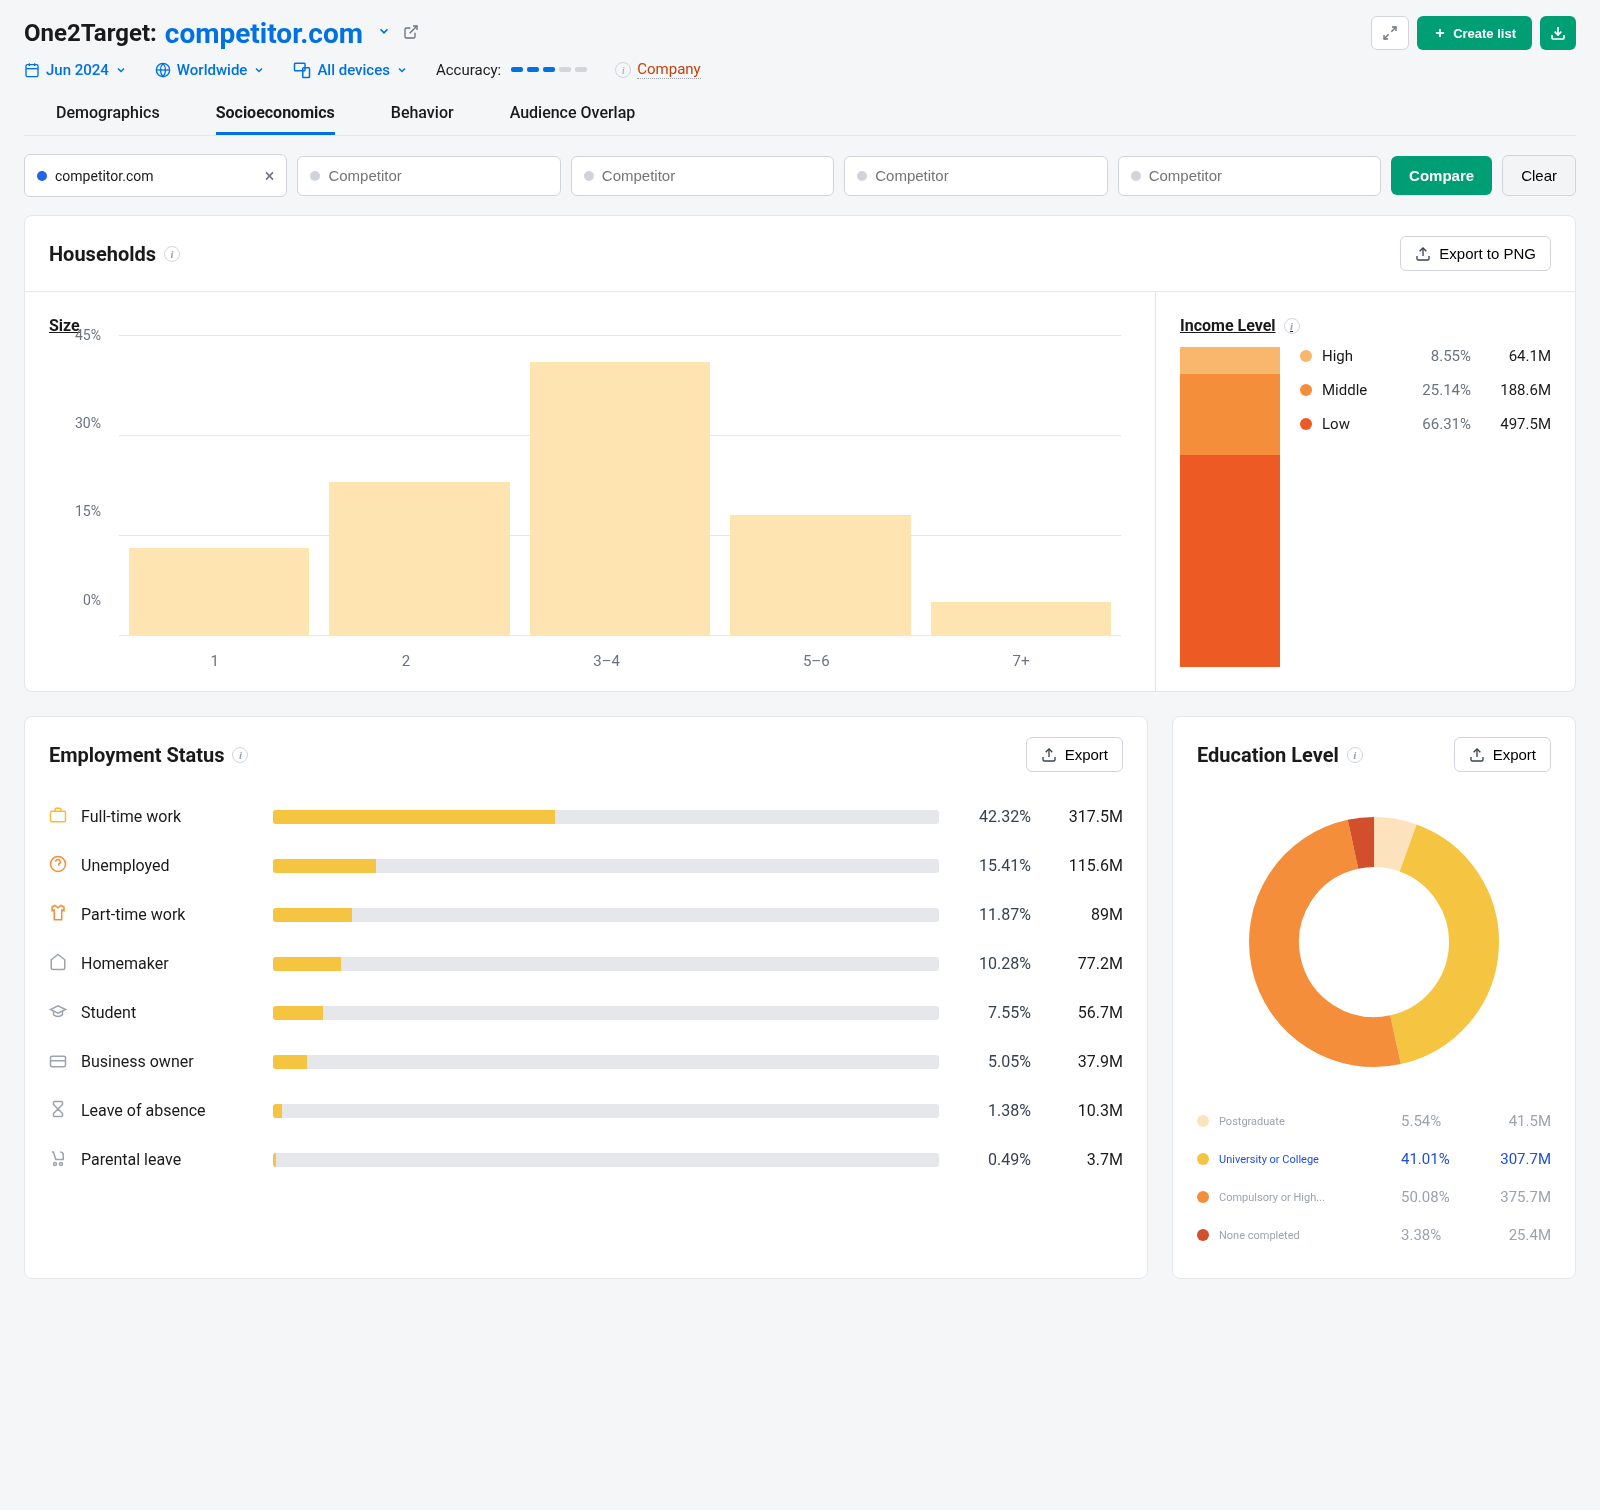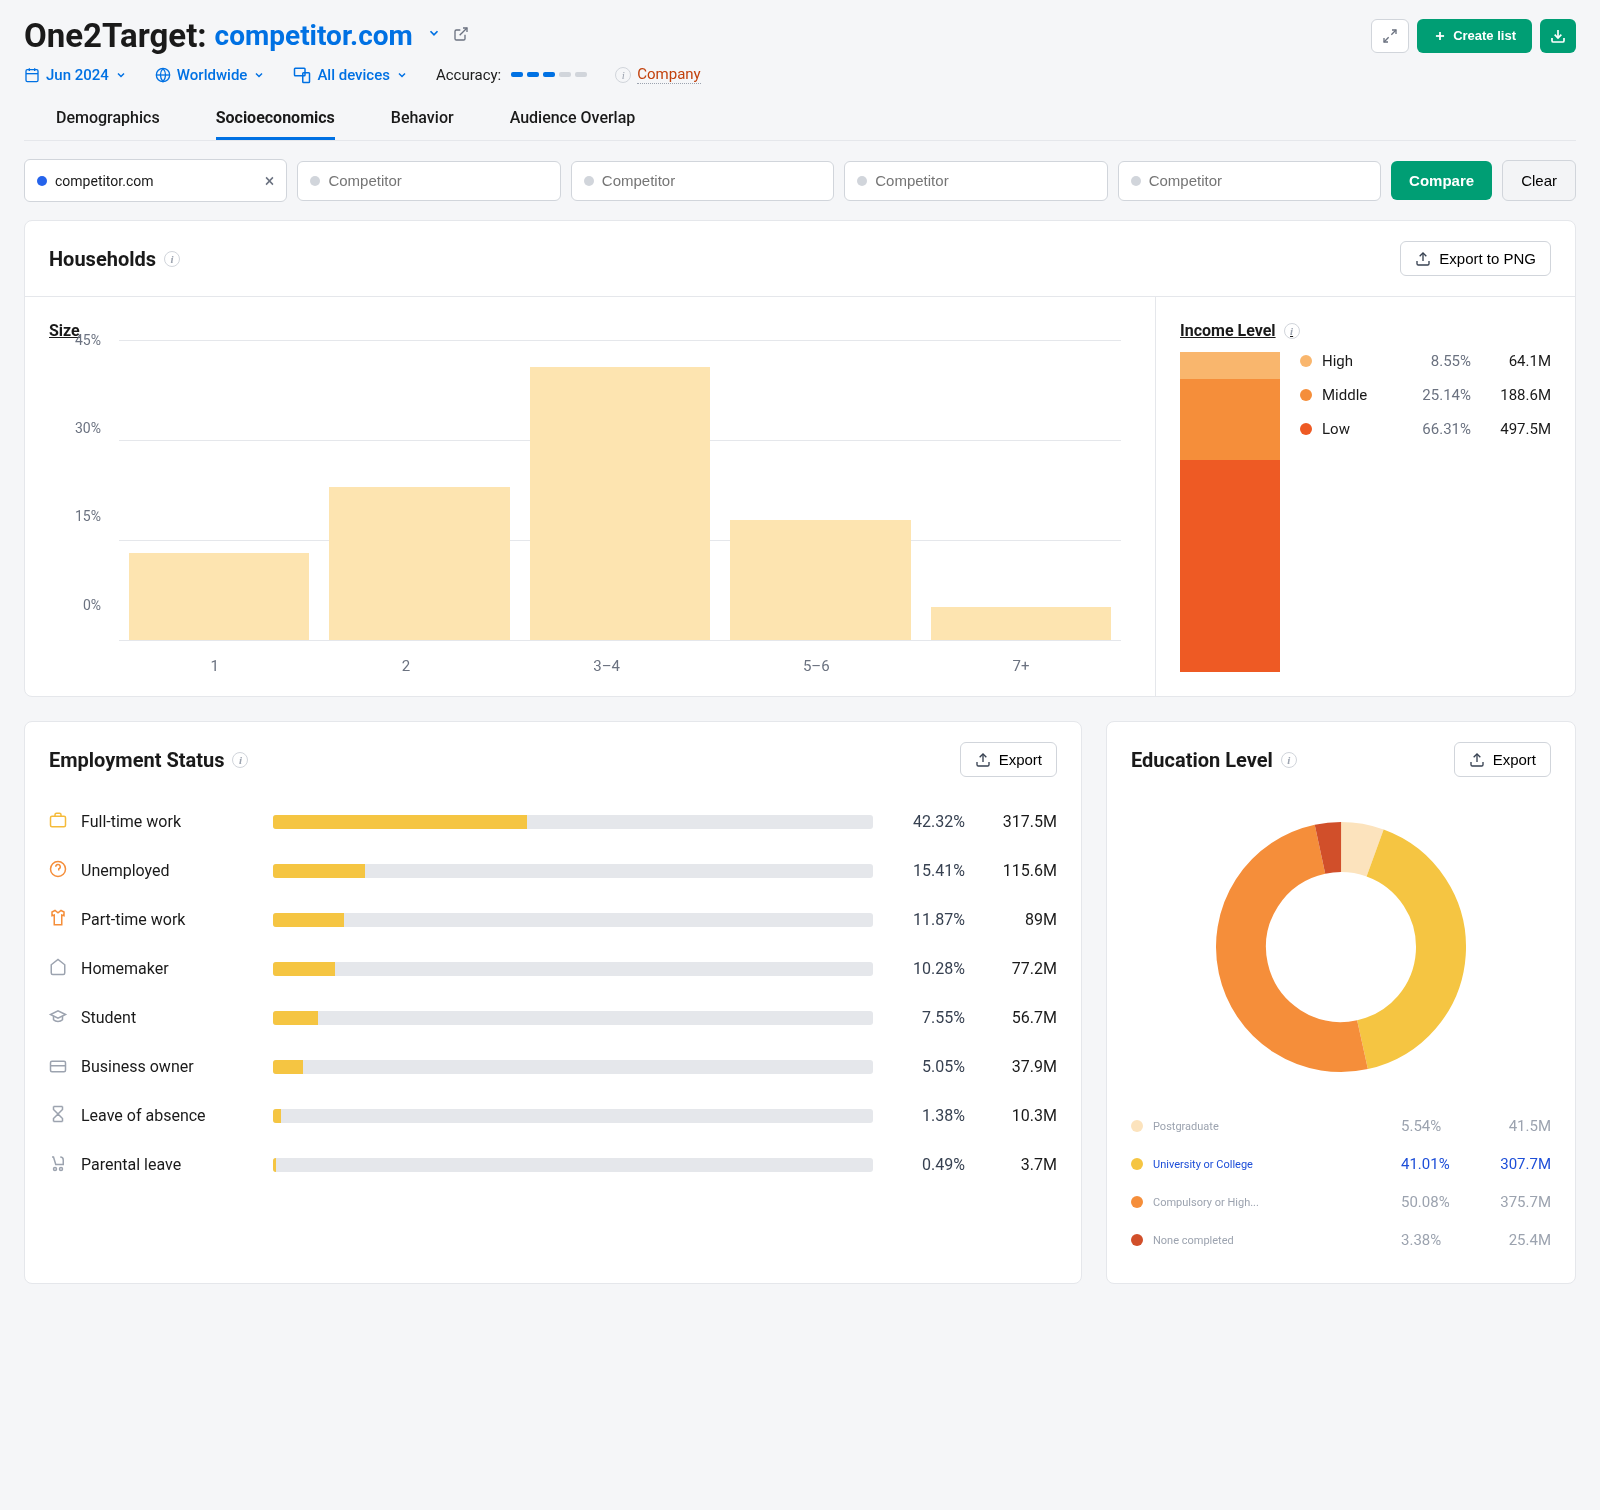--- a/index.html
+++ b/index.html
@@ -1,21 +1,21 @@
 <!DOCTYPE html>
 <html><head>
 <meta charset="utf-8">
 <style>
 * { box-sizing: border-box; margin: 0; padding: 0; }
 body { font-family: -apple-system, BlinkMacSystemFont, "Segoe UI", Roboto, sans-serif; background: #f5f6f8; color: #1a1a1a; font-size: 14px; }
 .container { width: 1600px; padding: 0; }
 .header { padding: 16px 24px 0 24px; }
 .title-row { display: flex; align-items: center; justify-content: space-between; margin-bottom: 10px; }
 .title-left { display: flex; align-items: center; gap: 8px; }
-.tool-name { font-size: 33px; font-weight: 700; }
+.tool-name { font-size: 24px; font-weight: 700; }
 .domain-name { font-size: 28px; font-weight: 700; color: #0071e3; }
 .title-icons { color: #6b7280; margin-left: 6px; display: inline-flex; gap: 12px; }
 .title-right { display: flex; gap: 8px; }
 .icon-btn { background: #fff; border: 1px solid #d1d5db; border-radius: 6px; padding: 8px 10px; display: inline-flex; align-items: center; cursor: pointer; }
 .primary-btn { background: #009e74; color: #fff; border: none; border-radius: 6px; padding: 9px 16px; font-weight: 600; display: inline-flex; align-items: center; gap: 6px; cursor: pointer; font-size: 13px; }
 .filter-row { display: flex; align-items: center; gap: 28px; margin-bottom: 14px; }
 .filter-item { display: inline-flex; align-items: center; gap: 6px; color: #0071e3; font-weight: 500; font-size: 15px; cursor: pointer; }
 .accuracy-label { color: #1a1a1a; font-weight: 400; font-size: 15px; }
 .accuracy-bars { display: inline-flex; gap: 4px; }
 .accuracy-bars span { width: 12px; height: 5px; background: #0071e3; border-radius: 2px; }
@@ -55,21 +55,21 @@
 .income-body { display: flex; gap: 20px; margin-top: 12px; }
 .income-stack { width: 100px; height: 320px; display: flex; flex-direction: column; }
 .income-legend { flex: 1; }
 .income-row { display: flex; align-items: center; gap: 10px; margin-bottom: 16px; }
 .income-dot { width: 12px; height: 12px; border-radius: 50%; }
 .income-label { flex: 1; font-size: 15px; }
 .income-pct { width: 70px; text-align: right; color: #6b7280; font-size: 15px; }
 .income-val { width: 70px; text-align: right; font-size: 15px; }
 .row-cards { display: flex; gap: 24px; }
 .emp-card { flex: 1; }
-.edu-card { width: 470px; }
+.edu-card { width: 404px; }
 .emp-body { padding: 0 24px 24px 24px; }
 .emp-row { display: flex; align-items: center; gap: 12px; padding: 14px 0; }
 .emp-icon { width: 20px; color: #9ca3af; }
 .emp-icon.orange { color: #f58e3a; }
 .emp-icon.yellow { color: #f5bb3a; }
 .emp-label { width: 180px; font-size: 16px; }
 .emp-bar-track { flex: 1; height: 14px; background: #e5e7eb; border-radius: 3px; overflow: hidden; }
 .emp-bar-fill { height: 100%; background: #f5c542; }
 .emp-pct { width: 80px; text-align: right; font-size: 16px; color: #374151; }
 .emp-val { width: 80px; text-align: right; font-size: 16px; }

